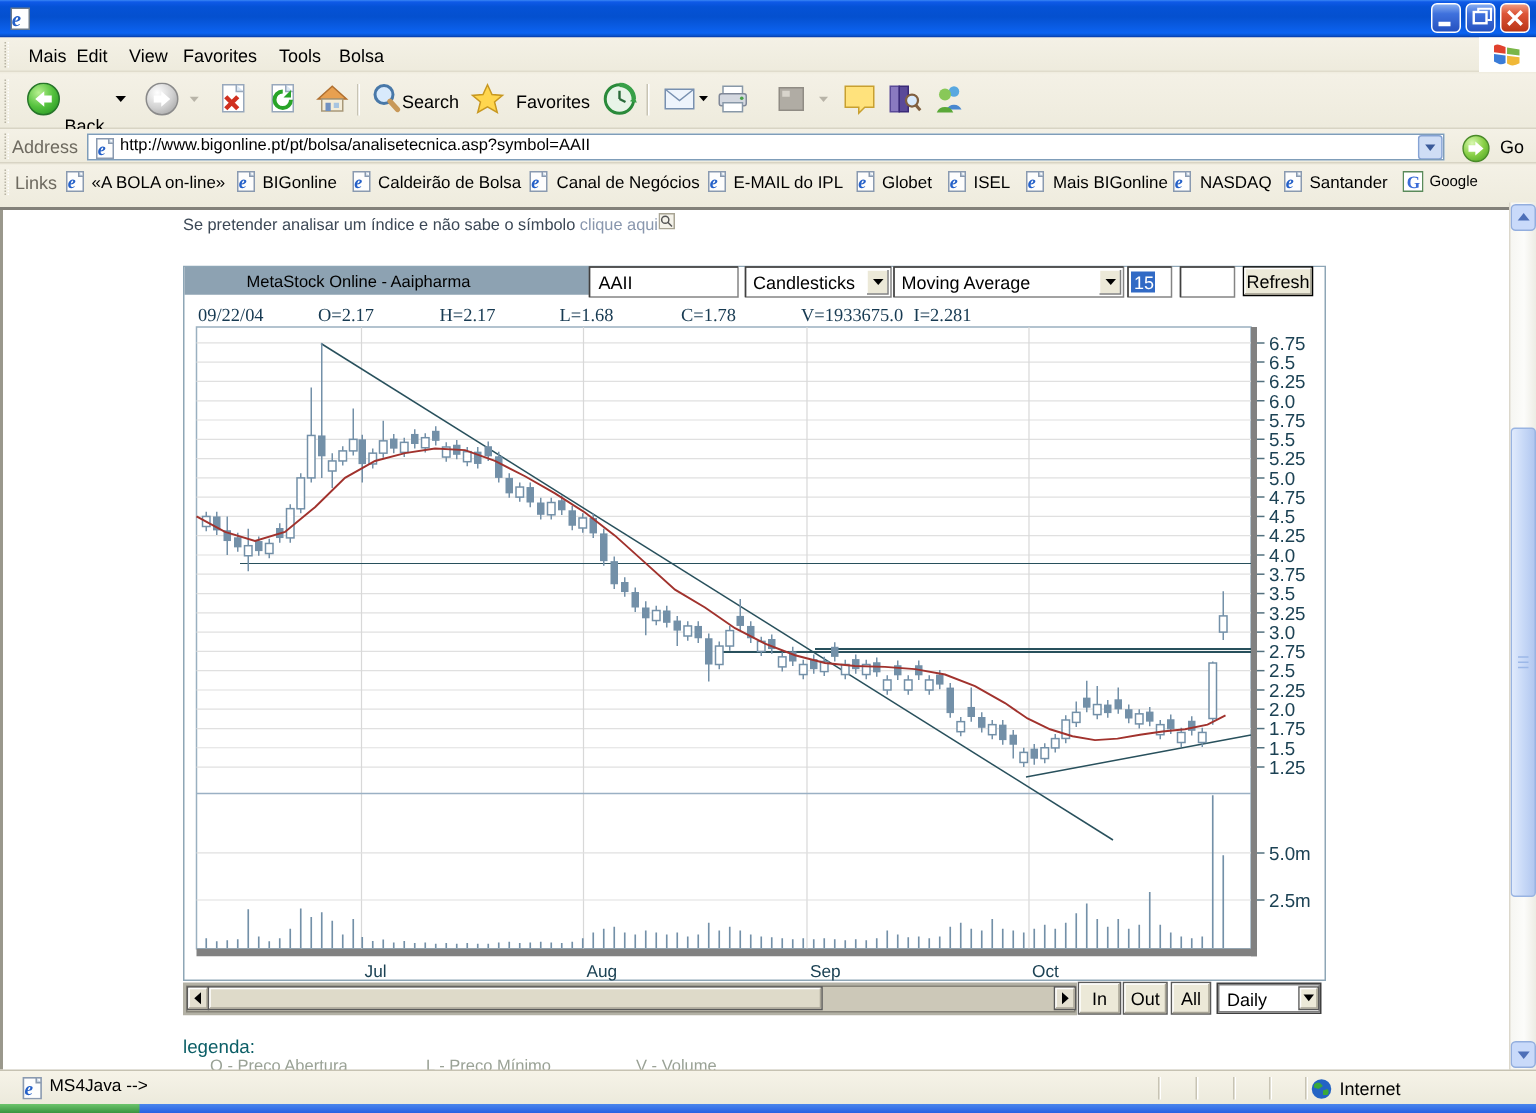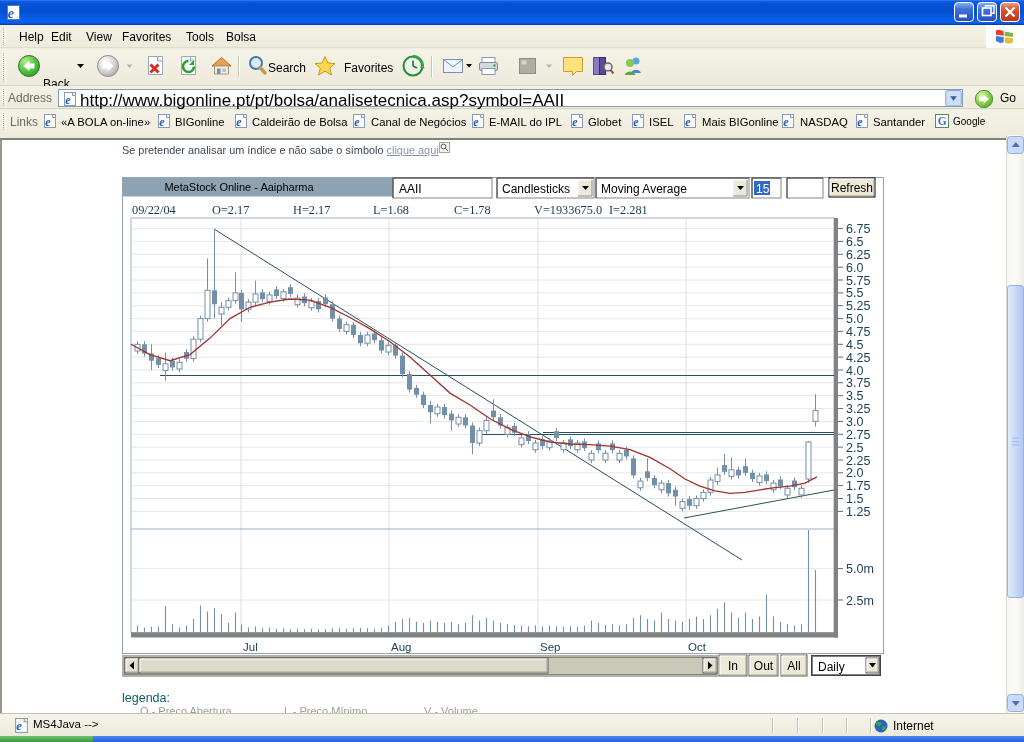--- a/index.html
+++ b/index.html
@@ -33,21 +33,21 @@
   <rect x="46.5" y="0.5" width="19" height="19" rx="3.5" fill="url(#wr)" stroke="#fff"></rect>
   <rect x="5" y="12.5" width="8" height="3" fill="#fff"></rect>
   <rect x="28.5" y="6" width="8.5" height="7.5" fill="none" stroke="#fff" stroke-width="1.6"></rect>
   <path d="M31.5 6 v-2.2 h8.5 v7.5 h-2.4" fill="none" stroke="#fff" stroke-width="1.4"></path>
   <path d="M51.5 5.5 l9 9 M60.5 5.5 l-9 9" stroke="#fff" stroke-width="2.2"></path>
  </svg>
 </div>
 
 <div class="bar" style="top:25px;height:23px;border-bottom:1px solid #e0dccc">
  <div class="grip" style="top:3px;height:17px"></div>
- <div class="vtxt" style="left:19px;top:5px">Help</div>
+ <div class="vtxt" style="left:19px;top:5px">Mais</div>
  <div class="vtxt" style="left:51px;top:5px">Edit</div>
  <div class="vtxt" style="left:86px;top:5px">View</div>
  <div class="vtxt" style="left:122px;top:5px">Favorites</div>
  <div class="vtxt" style="left:186px;top:5px">Tools</div>
  <div class="vtxt" style="left:226px;top:5px">Bolsa</div>
  <div class="abs" style="left:986px;top:0;width:38px;height:23px;background:#fff">
   <svg style="position:absolute;left:9px;top:2px" width="20" height="19" viewBox="0 0 20 19">
    <path d="M1 3.5 Q3 2.2 5 3 L8.7 4.3 V8.8 L1 7.8 z" fill="#e0412e"></path>
    <path d="M9.7 4.6 L18 6 V10 L9.7 9 z" fill="#7ab648"></path>
    <path d="M1 9 L8.7 10 V15 Q6 16.5 4 15.5 L1 14 z" fill="#3a7cd8"></path>
@@ -164,21 +164,21 @@
 
 <div class="bar" style="top:86px;height:23px;border-bottom:1px solid #d8d4c4">
  <div class="grip" style="top:3px;height:17px"></div>
  <div class="vtxt" style="left:8px;top:5px;color:#6e6a60">Address</div>
  <div class="abs" style="left:58px;top:2.5px;width:905px;height:18.5px;background:#fff;border:1px solid #7f9db9">
   <svg style="position:absolute;left:4px;top:2px" width="14" height="14" viewBox="0 0 14 14">
         <rect x="1.5" y="0.5" width="11" height="13" fill="#fdfdfd" stroke="#8a9ab0"></rect>
         <path d="M9.5 0.5 v3 h3" fill="#d8e4f0" stroke="#8a9ab0"></path>
         <text x="2.2" y="11.5" font-size="12" font-weight="bold" font-style="italic" fill="#2460c8" font-family="Liberation Serif,serif">e</text>
       </svg>
-  <div class="vtxt" style="left:21px;top:1.5px;font-size:17px">http://www.bigonline.pt/pt/bolsa/analisetecnica.asp?symbol=AAII</div>
+  <div class="vtxt" style="left:21px;top:1.5px;font-size:11px">http://www.bigonline.pt/pt/bolsa/analisetecnica.asp?symbol=AAII</div>
   <svg style="position:absolute;left:886px;top:0px" width="17" height="16.5" viewBox="0 0 17 17">
    <rect x="0.5" y="0.5" width="16" height="16" rx="2" fill="#cfddf5" stroke="#86a3d4"></rect>
    <path d="M5 6.5 l3.5 4.5 3.5-4.5 z" fill="#3a5a9a"></path>
   </svg>
  </div>
  <svg style="position:absolute;left:974px;top:3px" width="20" height="20" viewBox="0 0 22 22">
   <radialGradient id="gg" cx=".35" cy=".3" r=".9">
         <stop offset="0" stop-color="#d8f8b0"></stop>
         <stop offset=".5" stop-color="#8ad048"></stop>
         <stop offset="1" stop-color="#48a020"></stop>
@@ -253,21 +253,21 @@
     </svg>
  <div class="vtxt" style="left:873px;top:6px;font-size:11.3px">Santander</div>
  <svg style="position:absolute;left:935px;top:4px" width="14" height="14" viewBox="0 0 14 14">
   <rect x="0.5" y="0.5" width="13" height="13" fill="#fff" stroke="#5a8a5a"></rect>
   <text x="2.8" y="11" font-size="11.5" font-weight="bold" fill="#3a6cd8" font-family="Liberation Serif,serif">G</text>
  </svg>
  <div class="vtxt" style="left:953px;top:6px;font-size:10px">Google</div>
 </div>
 
 <div class="abs" style="left:0;top:138px;width:1024px;height:575px;background:#fff;border-top:2px solid #83817a"></div>
-<div class="vtxt" style="left:122px;top:144px;font-size:10.9px;color:#3c4856">Se pretender analisar um índice e não sabe o símbolo <span style="color:#8896ad;text-decoration:underline">clique aqui</span></div>
+<div class="vtxt" style="left:122px;top:144px;font-size:10.9px;color:#3c4856">Se pretender analisar um índice e não sabe o símbolo <span style="color:#8896ad;">clique aqui</span></div>
 <svg style="position:absolute;left:439px;top:142px" width="11" height="11" viewBox="0 0 11 11">
  <rect x="0.5" y="0.5" width="10" height="10" fill="#f4f2ea" stroke="#a8a494"></rect>
  <circle cx="4.5" cy="4.5" r="2.4" fill="none" stroke="#555"></circle>
     <path d="M6.2 6.2 L9 9" stroke="#555"></path>
 </svg>
 <svg width="762" height="500" viewBox="0 0 762 500" style="position:absolute;left:122px;top:177px" font-family="Liberation Sans, sans-serif">
     <rect x="0.5" y="0.5" width="761" height="476" fill="#fff" stroke="#8ea6b6"></rect>
     <rect x="1" y="1" width="270" height="18.5" fill="#8da2b2"></rect>
     <text x="117" y="14" font-size="11" fill="#000" text-anchor="middle">MetaStock Online - Aaipharma</text>
     <rect x="271" y="1" width="99" height="20" fill="#fff" stroke="#848484"></rect>

